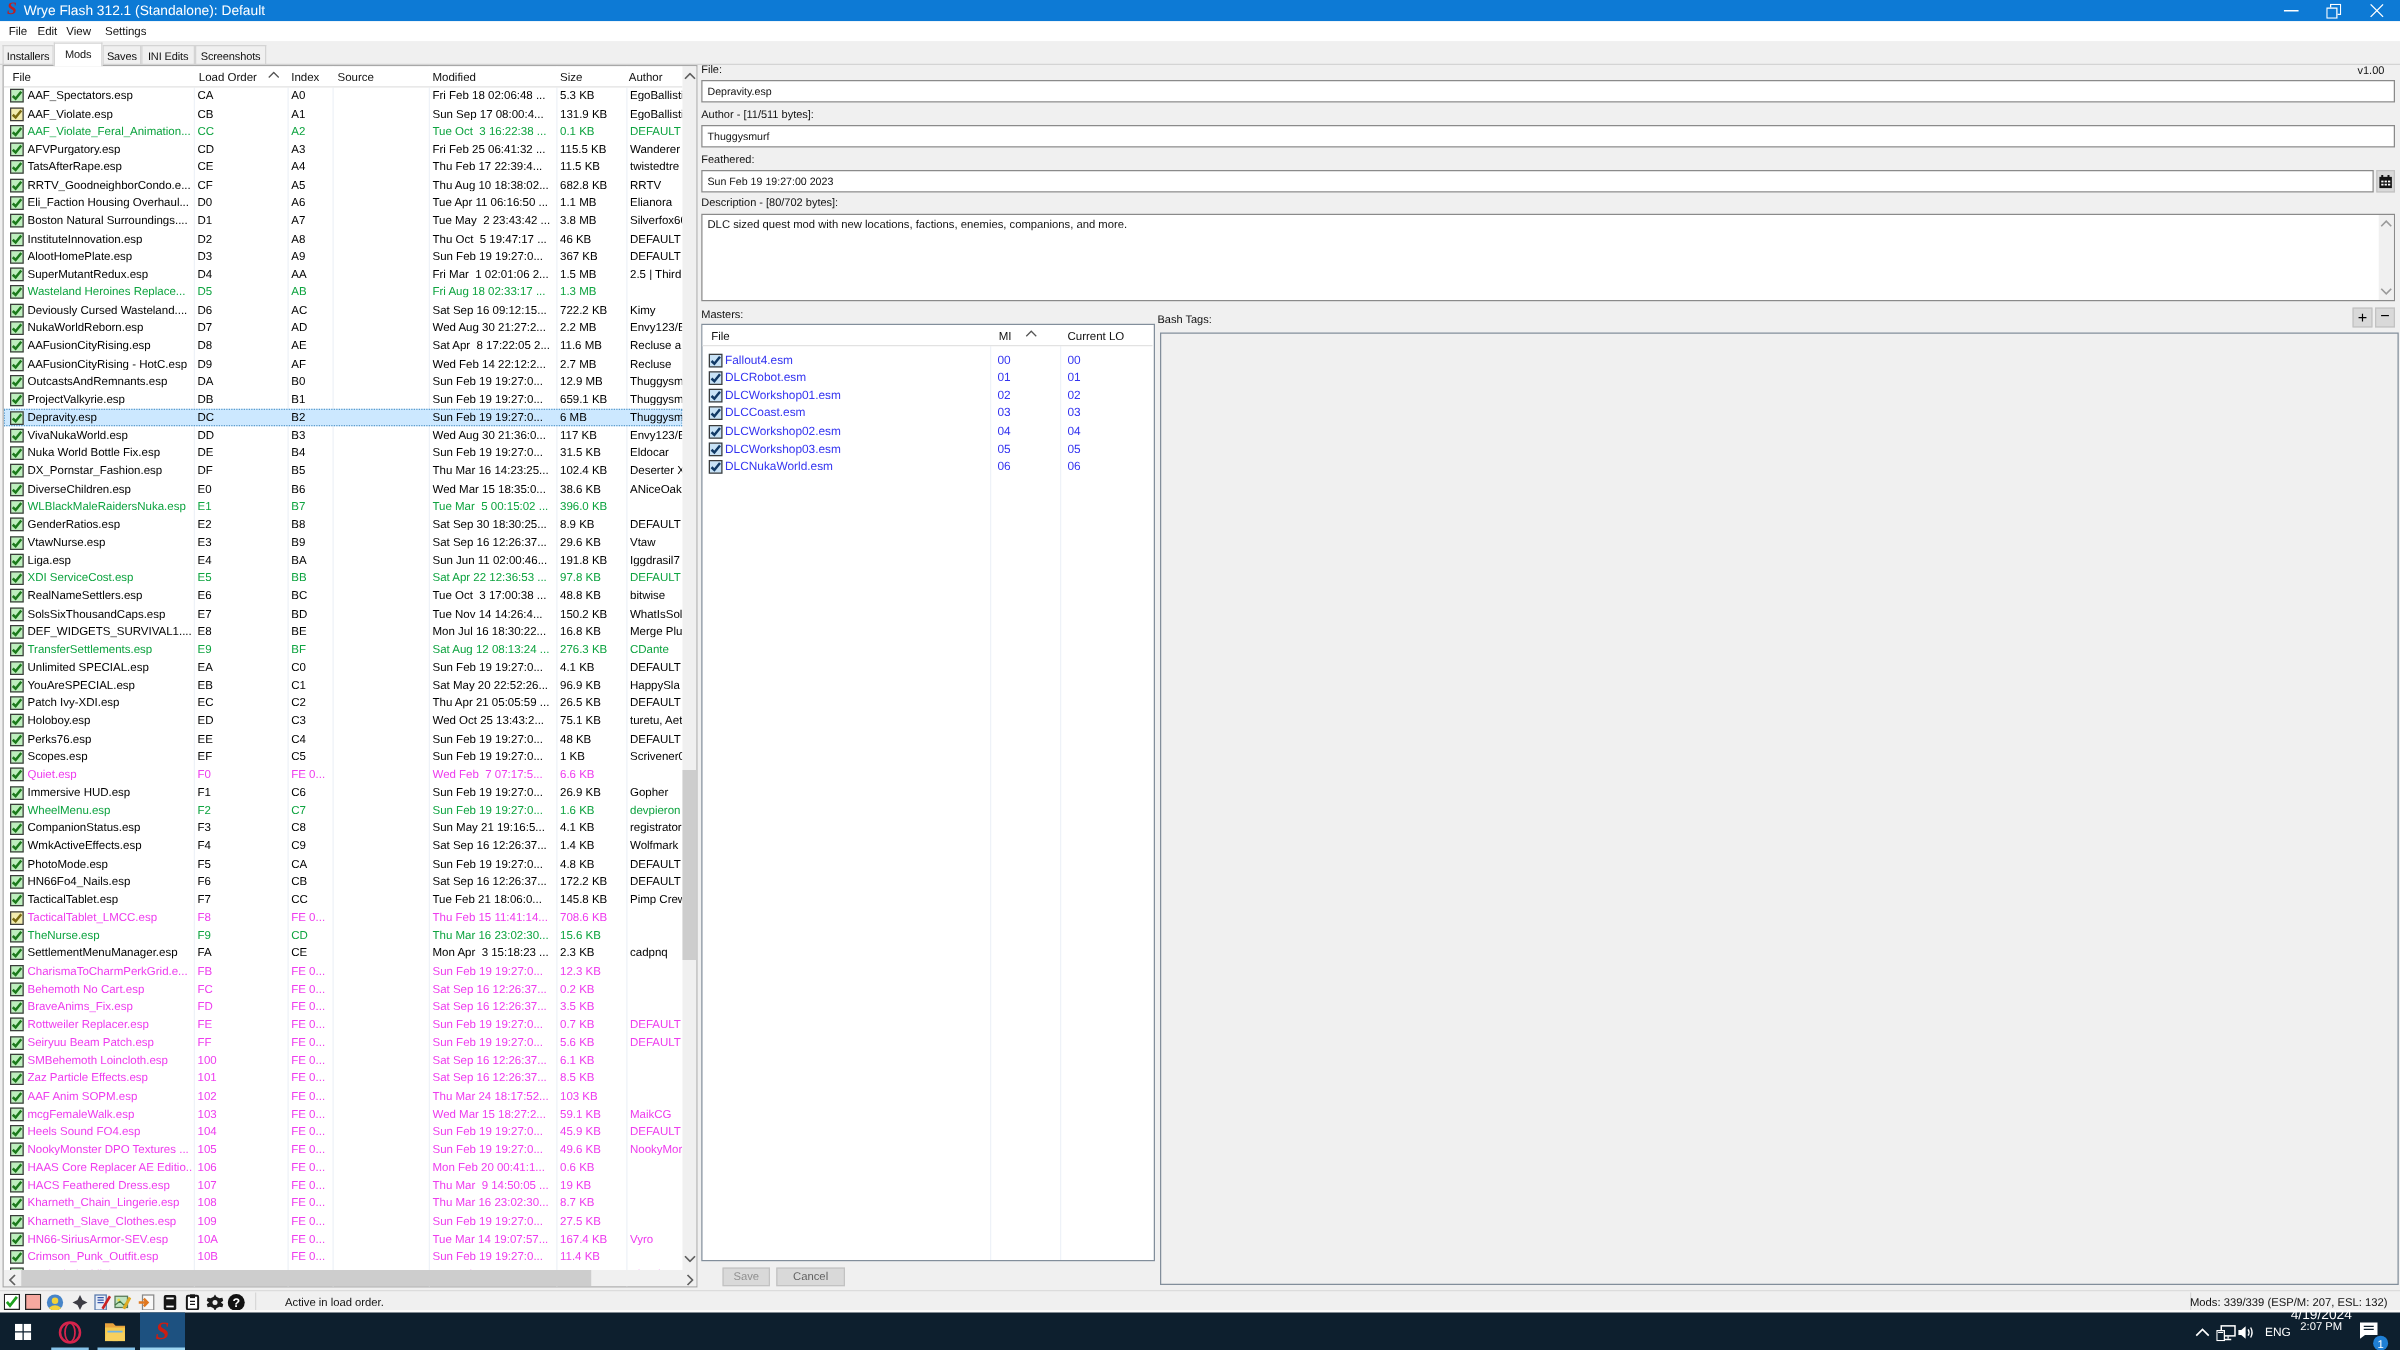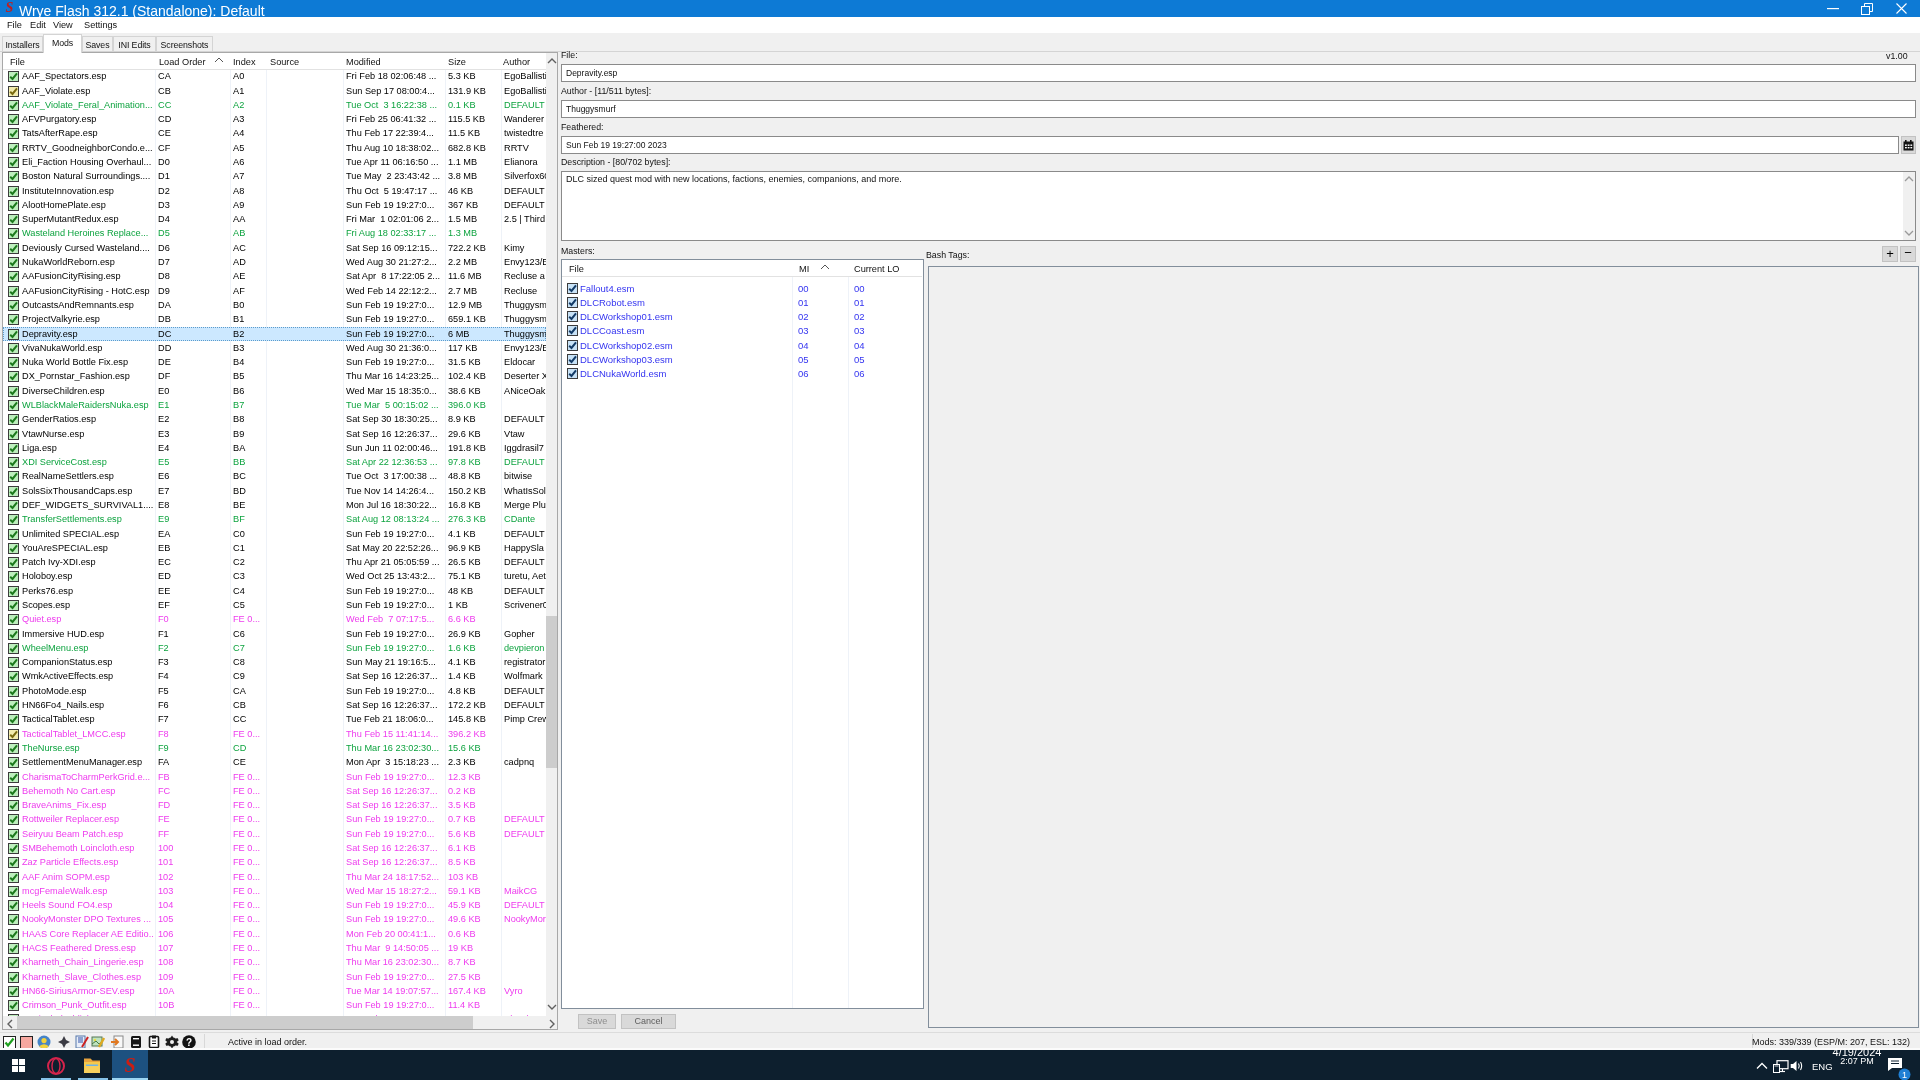--- a/index.html
+++ b/index.html
@@ -1,18 +1,18 @@
 <!DOCTYPE html>
 <html><head><meta charset="utf-8"><style>
 * {margin:0;padding:0;box-sizing:border-box;}
 html,body {width:1920px;height:1080px;overflow:hidden;font-family:"Liberation Sans",sans-serif;background:#f0f0f0;}
 .abs {position:absolute;}
 
 #titlebar {position:absolute;left:0;top:0;width:1920px;height:17px;background:#0d7ad5;color:#fff;}
-#titlebar .txt {position:absolute;left:19px;top:3px;font-size:14px;}
+#titlebar .txt {position:absolute;left:19px;top:3px;font-size:11px;}
 
 #menubar {position:absolute;left:0;top:17px;width:1920px;height:16px;background:#ffffff;font-size:9.2px;color:#111;}
 #menubar span {position:absolute;top:1px;}
 
 #tabbar {position:absolute;left:0;top:33px;width:1920px;height:19px;background:#f0f0f0;}
 .tab {position:absolute;top:3px;height:16px;background:#f0f0f0;border:1px solid #d4d4d4;border-bottom:none;font-size:8.8px;letter-spacing:-0.1px;color:#111;text-align:center;padding-top:3px;}
 .tab.active {top:1px;height:19px;background:#fff;z-index:3;padding-top:3px;}
 #tabline {position:absolute;left:0;top:51px;width:1920px;height:1px;background:#d4d4d4;}
 
 #lpanel {position:absolute;left:2px;top:52px;width:556px;height:978px;background:#fff;border:1px solid #a8a8a8;overflow:hidden;}
@@ -701,21 +701,21 @@
 <div class="row" style="top:674.14px;color:#ee3cee">
 <span class="cb" style="background:#f2ecae">
           <svg width="9" height="9" viewBox="0 0 9 9">
             <path d="M1.2 4.8 L3.5 7 L8 1.4" stroke="#7a6b10" stroke-width="2" fill="none"></path>
           </svg>
         </span>
 <span class="c-file">TacticalTablet_LMCC.esp</span>
         <span class="c-lo">F8</span>
         <span class="c-idx">FE 0...</span>
         <span class="c-mod">Thu Feb 15 11:41:14...</span>
-        <span class="c-sz">396.2 KB</span>
+        <span class="c-sz">708.6 KB</span>
         <span class="c-au"></span>
       </div>
 <div class="row" style="top:688.43px;color:#0da33f">
 <span class="cb" style="background:#bdeebd">
           <svg width="9" height="9" viewBox="0 0 9 9">
             <path d="M1.2 4.8 L3.5 7 L8 1.4" stroke="#1c7a1c" stroke-width="2" fill="none"></path>
           </svg>
         </span>
 <span class="c-file">TheNurse.esp</span>
         <span class="c-lo">F9</span>

